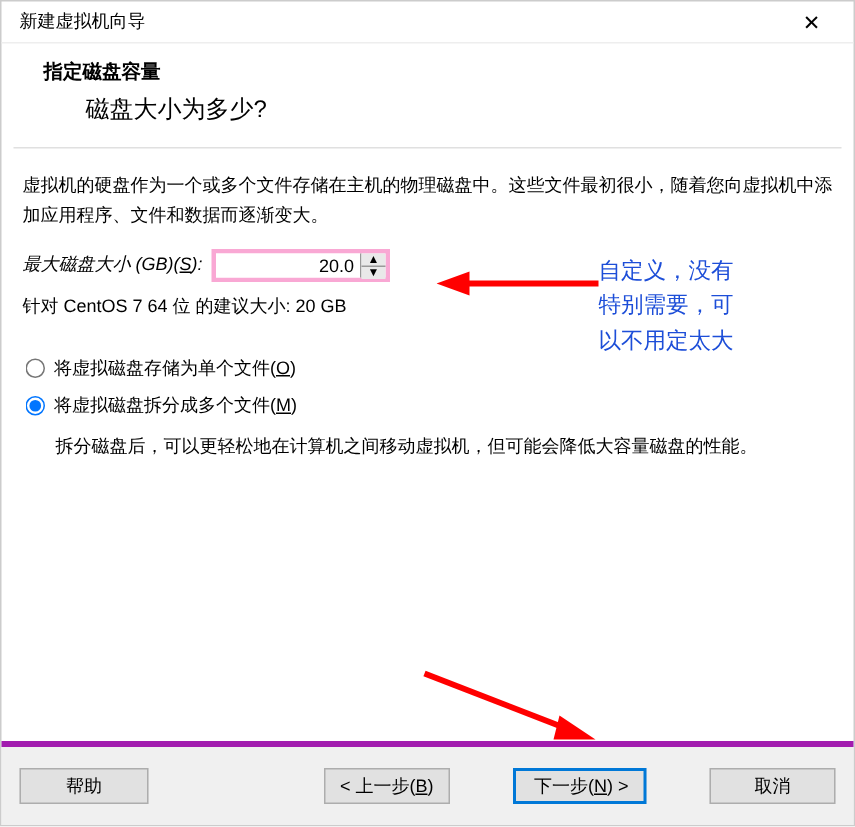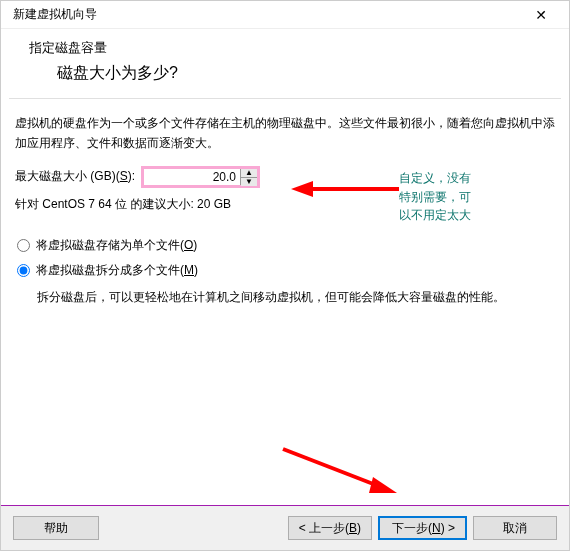--- a/index.html
+++ b/index.html
@@ -2,39 +2,39 @@
 <html><head>
 <meta charset="utf-8">
 <style>
   * { box-sizing: border-box; }
   body { margin: 0; font-family: "Microsoft YaHei", "SimSun", Tahoma, sans-serif; font-size: 12px; background: #fff; color: #000; }
   .window { width: 570px; height: 551px; border: 1px solid #ccc; position: relative; background: #fff; }
   .titlebar { height: 28px; display: flex; align-items: center; padding: 0 8px 0 12px; border-bottom: 1px solid #eee; }
   .titlebar .title { flex: 1; font-size: 12px; }
   .titlebar .close { width: 40px; text-align: center; font-size: 14px; cursor: default; }
   .header { padding: 10px 28px 14px 28px; }
-  .header .h1 { font-weight: normal; font-size: 13px; margin-bottom: 6px; }
+  .header .h1 { font-weight: bold; font-size: 13px; margin-bottom: 6px; }
   .header .h2 { padding-left: 28px; font-size: 16px; }
   .divider { border-top: 1px solid #e0e0e0; margin: 0 8px; }
   .content { padding: 14px 14px 0 14px; position: relative; }
   .para { line-height: 1.7; margin-bottom: 12px; }
   .row-size { display: flex; align-items: center; margin-bottom: 8px; }
-  .row-size label { margin-right: 6px; }
+  .row-size label { margin-right: 6px; font-style: italic; }
   .spinner { display: flex; border: 3px solid #f9a8d4; height: 22px; }
   .spinner input { width: 96px; border: none; text-align: right; padding: 0 4px; font-size: 12px; outline: none; }
   .spinner .btns { display: flex; flex-direction: column; border-left: 1px solid #999; }
   .spinner .btns div { width: 16px; height: 10px; font-size: 8px; line-height: 8px; text-align: center; background: #e9e9e9; border-bottom: 1px solid #999; cursor: default; }
   .spinner .btns div:last-child { border-bottom: none; }
   .suggest { margin-bottom: 24px; }
   .radio-row { display: flex; margin-bottom: 8px; }
   .radio-row input { margin: 0 6px 0 2px; }
   .radio-desc { padding-left: 22px; line-height: 1.7; margin-bottom: 10px; }
-  .annotation { position: absolute; left: 398px; top: 168px; color: #0f766e; font-size: 12px; line-height: 1.55; font-weight: 500; }
+  .annotation { position: absolute; left: 398px; top: 168px; color: #1d4ed8; font-size: 15px; line-height: 1.55; font-weight: 500; }
   .arrow-red { position: absolute; }
-  .footer { position: absolute; bottom: 0; left: 0; right: 0; height: 45px; border-top: 1px solid #a21caf; background: #f0f0f0; display: flex; align-items: center; padding: 0 12px; }
+  .footer { position: absolute; bottom: 0; left: 0; right: 0; height: 56px; border-top: 4px solid #a21caf; background: #f0f0f0; display: flex; align-items: center; padding: 0 12px; gap: 36px; }
   .footer .spacer { flex: 1; }
   .btn { height: 24px; min-width: 84px; background: #e1e1e1; border: 1px solid #adadad; font-size: 12px; font-family: inherit; cursor: default; padding: 0 10px; }
   .btn.primary { border: 2px solid #0078d7; padding-left: 12px; }
   .btn + .btn { margin-left: 6px; }
   .btn-help { min-width: 86px; }
   .underline { text-decoration: underline; }
 </style>
 </head>
 <body>
 

